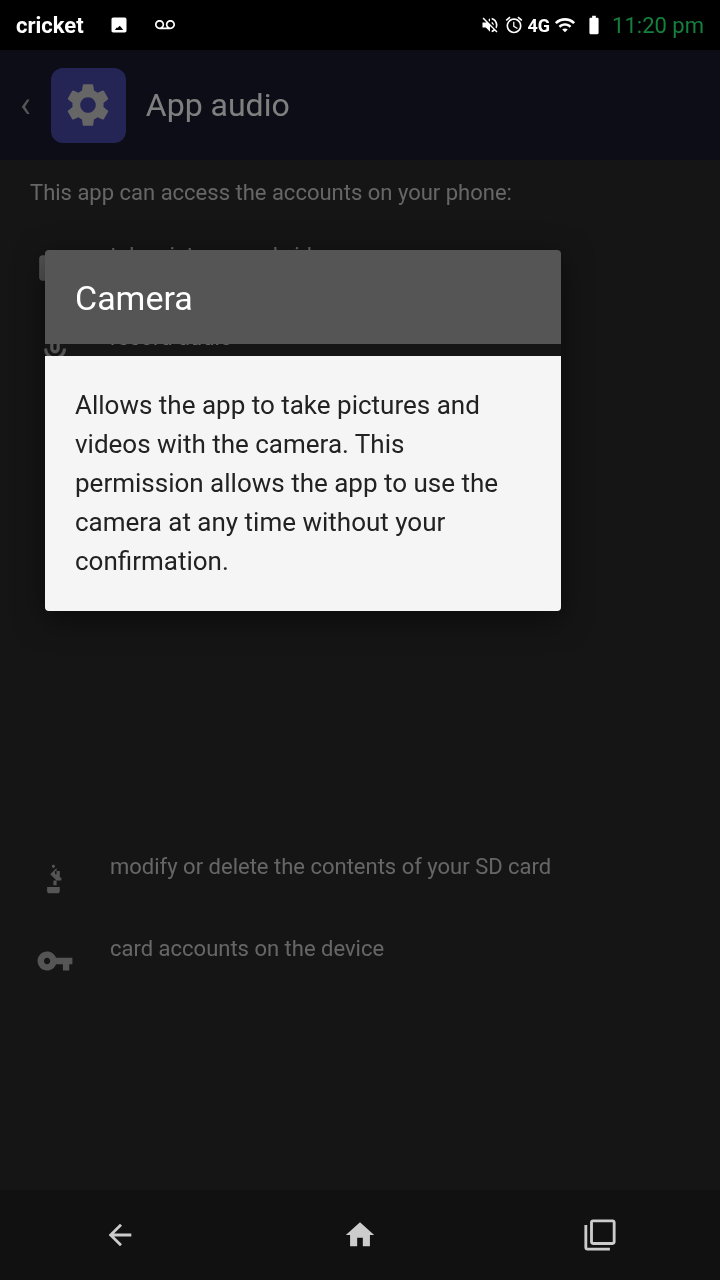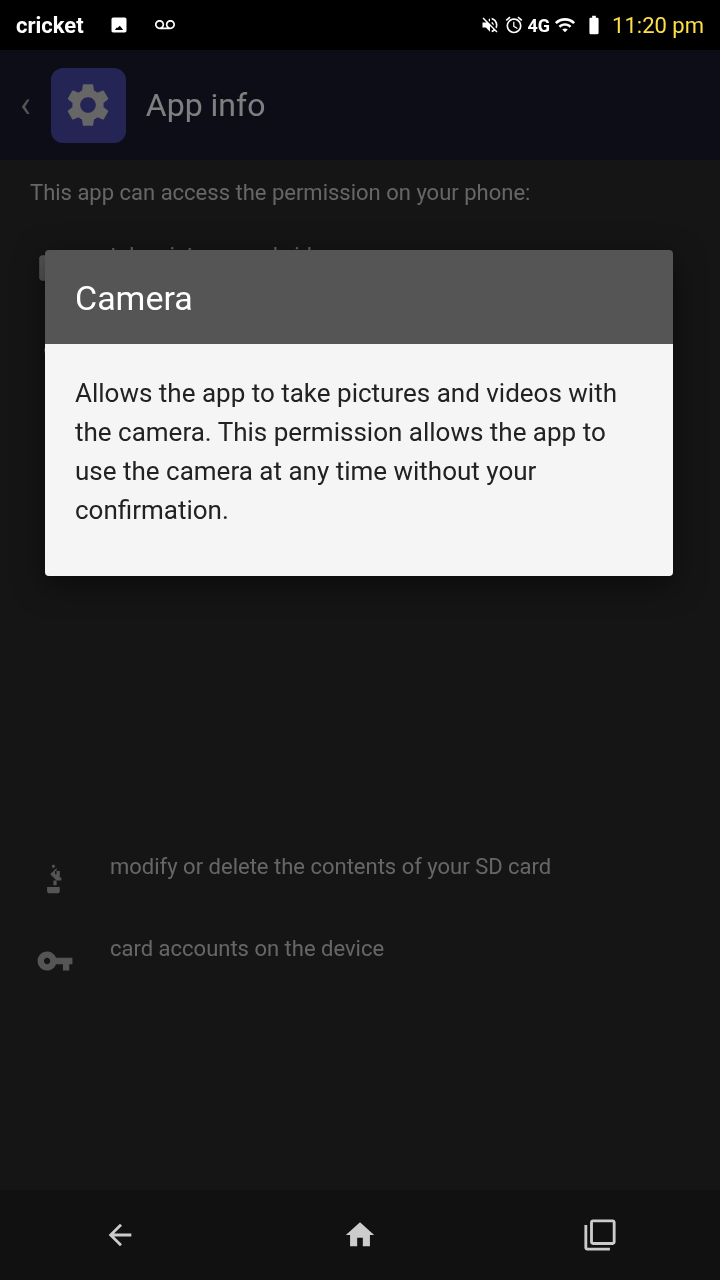--- a/index.html
+++ b/index.html
@@ -37,21 +37,21 @@
     .status-icon {
       color: #fff;
       font-size: 18px;
     }
     .status-bar-right {
       display: flex;
       align-items: center;
       gap: 4px;
     }
     .time-text {
-      color: #fde047;
+      color: #15803d;
       font-size: 22px;
     }
 
     
     .app-bar {
       width: 720px;
       height: 110px;
       background: #1a1a2e;
       display: flex;
       align-items: center;
@@ -134,38 +134,39 @@
       left: 0;
       width: 720px;
       height: 100%;
       background: rgba(0,0,0,0.5);
       z-index: 5;
     }
     .dialog {
       position: absolute;
       top: 250px;
       left: 45px;
-      width: 628px;
+      width: 516px;
       border-radius: 4px;
       overflow: hidden;
       z-index: 20;
       box-shadow: 0 8px 30px rgba(0,0,0,0.5);
     }
     .dialog-title-bar {
       background: #555;
       padding: 28px 30px 26px;
     }
     .dialog-title {
       color: #fff;
       font-size: 34px;
       font-weight: 400;
     }
     .dialog-body {
       background: #f5f5f5;
-      padding: 30px 30px 46px;
+      padding: 30px 30px 30px;
+      margin-top: 12px;
     }
     .dialog-message {
       color: #222;
       font-size: 26px;
       line-height: 1.5;
     }
 
     
     .nav-bar {
       position: absolute;
@@ -229,25 +230,25 @@
   </div>
 </div>
 
 <div class="app-bar">
   <span class="back-btn" style="font-size:36px;color:#aaa;">‹</span>
   <div class="app-icon">
     <svg viewBox="0 0 24 24">
       <path d="M19.14,12.94c0.04-0.3,0.06-0.61,0.06-0.94c0-0.32-0.02-0.64-0.07-0.94l2.03-1.58c0.18-0.14,0.23-0.41,0.12-0.61 l-1.92-3.32c-0.12-0.22-0.37-0.29-0.59-0.22l-2.39,0.96c-0.5-0.38-1.03-0.7-1.62-0.94L14.4,2.81c-0.04-0.24-0.24-0.41-0.48-0.41 h-3.84c-0.24,0-0.43,0.17-0.47,0.41L9.25,5.35C8.66,5.59,8.12,5.92,7.63,6.29L5.24,5.33c-0.22-0.08-0.47,0-0.59,0.22L2.74,8.87 C2.62,9.08,2.66,9.34,2.86,9.48l2.03,1.58C4.84,11.36,4.8,11.69,4.8,12s0.02,0.64,0.07,0.94l-2.03,1.58 c-0.18,0.14-0.23,0.41-0.12,0.61l1.92,3.32c0.12,0.22,0.37,0.29,0.59,0.22l2.39-0.96c0.5,0.38,1.03,0.7,1.62,0.94l0.36,2.54 c0.05,0.24,0.24,0.41,0.48,0.41h3.84c0.24,0,0.44-0.17,0.47-0.41l0.36-2.54c0.59-0.24,1.13-0.56,1.62-0.94l2.39,0.96 c0.22,0.08,0.47,0,0.59-0.22l1.92-3.32c0.12-0.22,0.07-0.47-0.12-0.61L19.14,12.94z M12,15.6c-1.98,0-3.6-1.62-3.6-3.6 s1.62-3.6,3.6-3.6s3.6,1.62,3.6,3.6S13.98,15.6,12,15.6z"></path>
     </svg>
   </div>
-  <span class="app-bar-title">App info</span>
+  <span class="app-bar-title">App audio</span>
 </div>
 
 <div class="bg-content" style="padding-top:18px;">
-  <div class="access-desc">This app can access the permission on your phone:</div>
+  <div class="access-desc">This app can access the accounts on your phone:</div>
 
   <div class="permission-item">
     <div class="perm-icon">
       <svg viewBox="0 0 24 24">
           <path d="M12 15.2A3.2 3.2 0 0 1 8.8 12 3.2 3.2 0 0 1 12 8.8 3.2 3.2 0 0 1 15.2 12 3.2 3.2 0 0 1 12 15.2m0-8A4.8 4.8 0 0 0 7.2 12 4.8 4.8 0 0 0 12 16.8 4.8 4.8 0 0 0 16.8 12 4.8 4.8 0 0 0 12 7.2M20 4h-3.17L15 2H9L7.17 4H4c-1.1 0-2 .9-2 2v12c0 1.1.9 2 2 2h16c1.1 0 2-.9 2-2V6c0-1.1-.9-2-2-2z"></path>
         </svg>
     </div>
     <span class="perm-text">take pictures and videos</span>
   </div>
 

